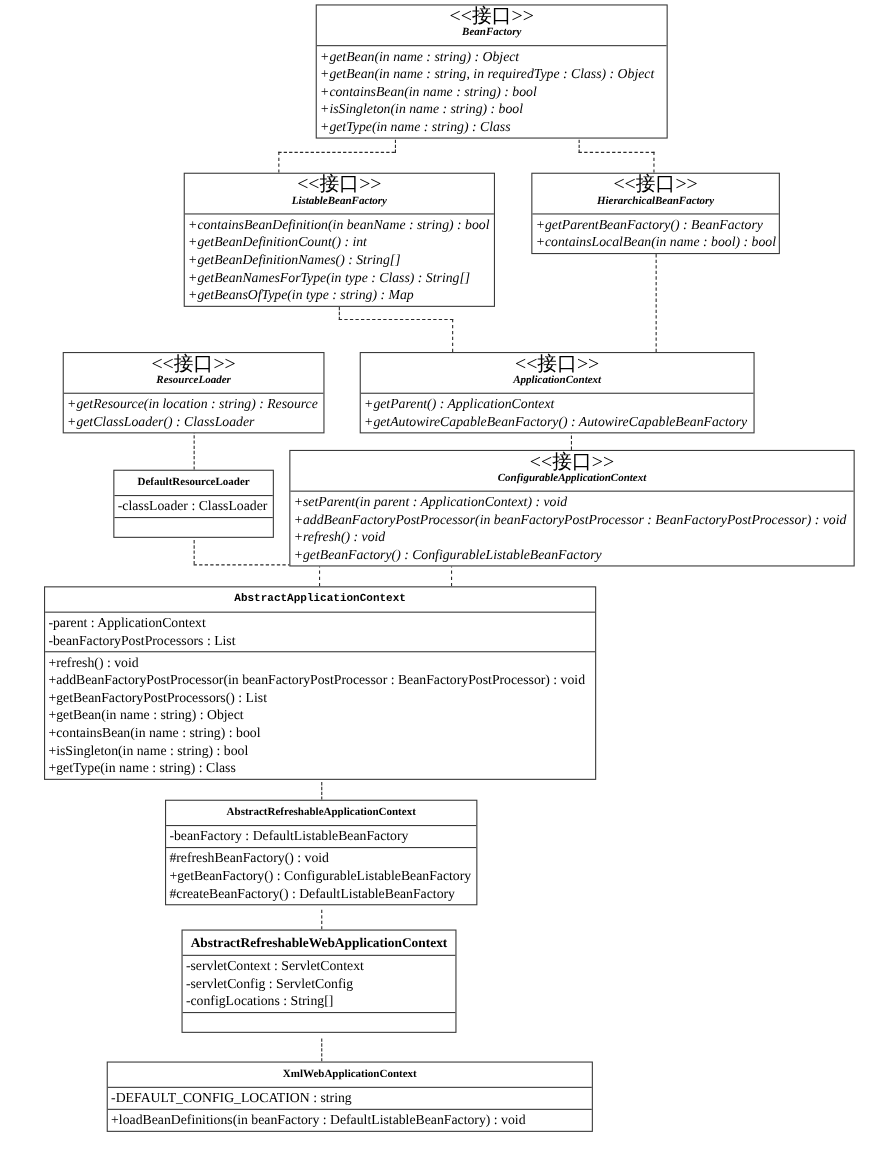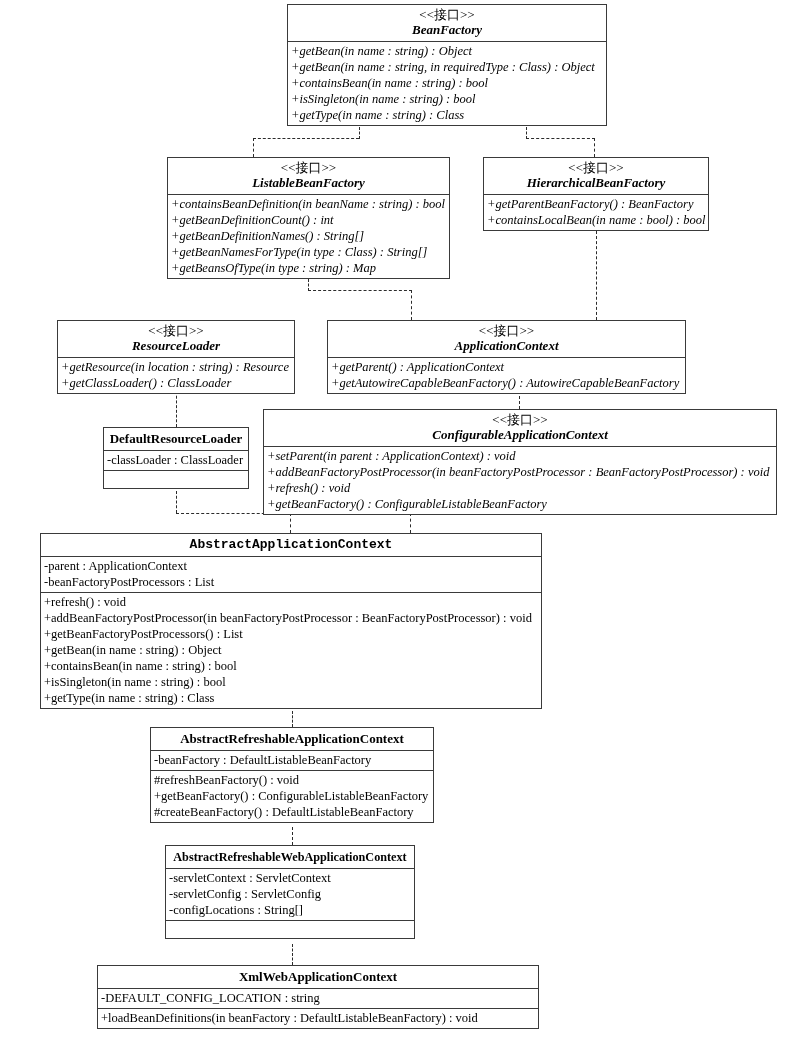--- a/index.html
+++ b/index.html
@@ -28,28 +28,28 @@
     z-index: 5;
   }
   .uml-head {
     padding: 2px 4px 3px 4px;
     text-align: center;
     border-bottom: 1px solid #3a3a3a;
     box-sizing: border-box;
   }
   .stereo {
     display: block;
-    font-size: 13px;
+    font-size: 18px;
     line-height: 15px;
     letter-spacing: 0px;
     font-weight: normal;
   }
   .cls-name {
     display: block;
-    font-size: 13px;
+    font-size: 10px;
     line-height: 16px;
     font-weight: bold;
   }
   .cls-name.ital { font-style: italic; }
 
   .uml-sect {
     padding: 1px 0 2px 0;
     border-bottom: 1px solid #3a3a3a;
     box-sizing: border-box;
   }

